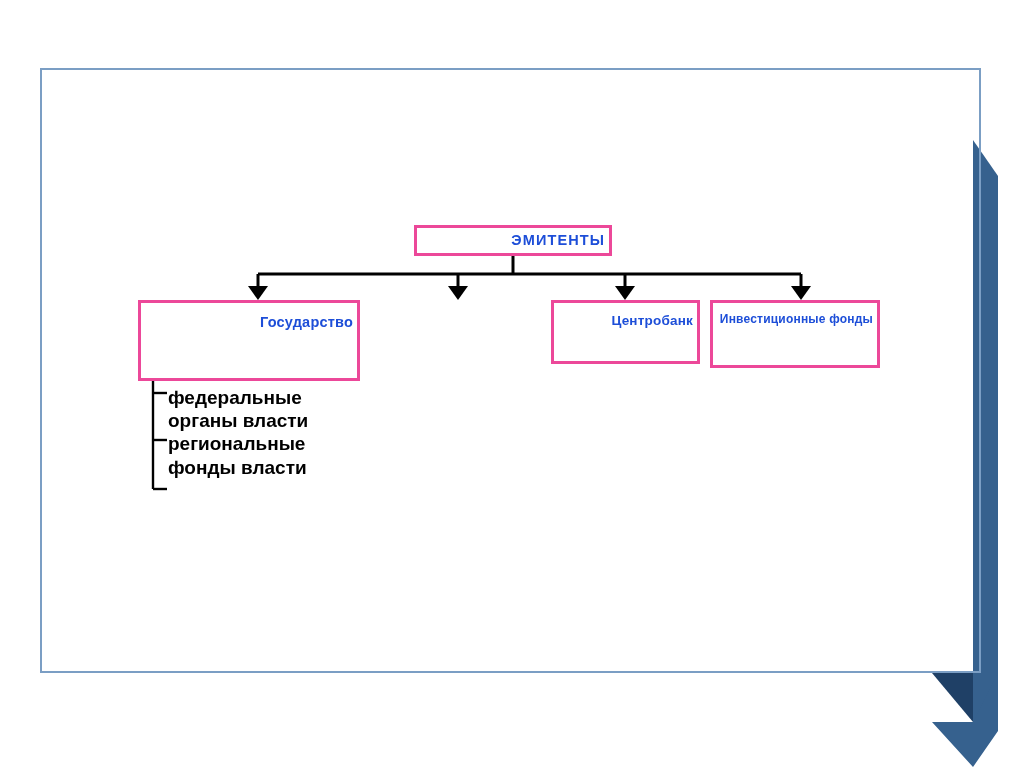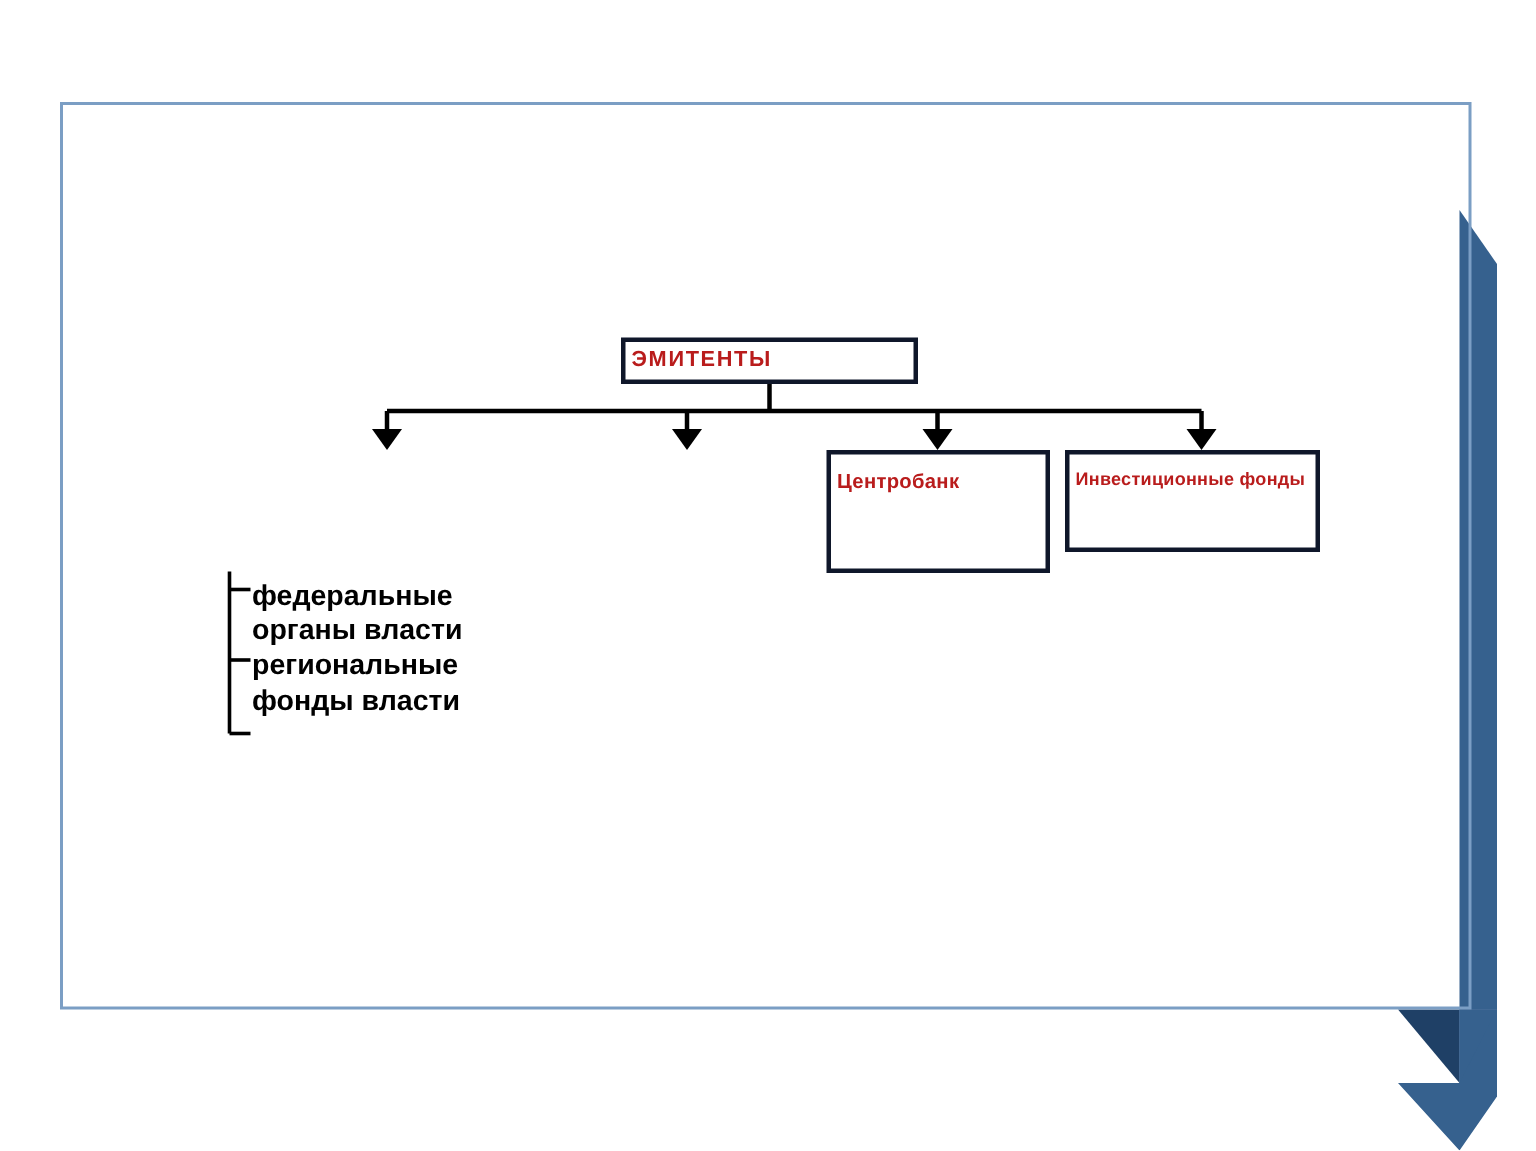--- a/index.html
+++ b/index.html
@@ -43,28 +43,28 @@
   
   #diagram {
     position: absolute;
     left: 0; top: 0;
     width: 1024px;
     height: 767px;
   }
 
   .node {
     position: absolute;
-    border: 3px solid #0f172a;
+    border: 3px solid #ec4899;
     background: #ffffff;
     box-sizing: border-box;
     display: flex;
     align-items: flex-start;
     justify-content: center;
-    text-align: left;
-    color: #b91c1c;
+    text-align: right;
+    color: #1d4ed8;
     font-weight: bold;
     letter-spacing: 0.2px;
   }
   .node .node-label {
     display: block;
     width: 100%;
     padding: 0 4px;
     line-height: 1.16;
   }
 
@@ -91,21 +91,21 @@
     top: 300px;
     width: 153px;
     height: 78px;
     font-size: 13.5px;
     padding-top: 9px;
   }
   #node-centralbank {
     left: 551px;
     top: 300px;
     width: 149px;
-    height: 82px;
+    height: 64px;
     font-size: 13.5px;
     padding-top: 10px;
   }
   #node-funds {
     left: 710px;
     top: 300px;
     width: 170px;
     height: 68px;
     font-size: 12px;
     padding-top: 10px;
@@ -172,20 +172,23 @@
       <line x1="153" y1="393" x2="167" y2="393"></line>
       <line x1="153" y1="440" x2="167" y2="440"></line>
       <line x1="153" y1="489" x2="167" y2="489"></line>
     </g>
   </svg>
 
   <div class="node" id="node-root">
     <span class="node-label">ЭМИТЕНТЫ</span>
   </div>
 
+  <div class="node" id="node-state">
+    <span class="node-label">Государство</span>
+  </div>
 
 
   <div class="node" id="node-centralbank">
     <span class="node-label">Центробанк</span>
   </div>
 
   <div class="node" id="node-funds">
     <span class="node-label">Инвестиционные
 фонды</span>
   </div>

